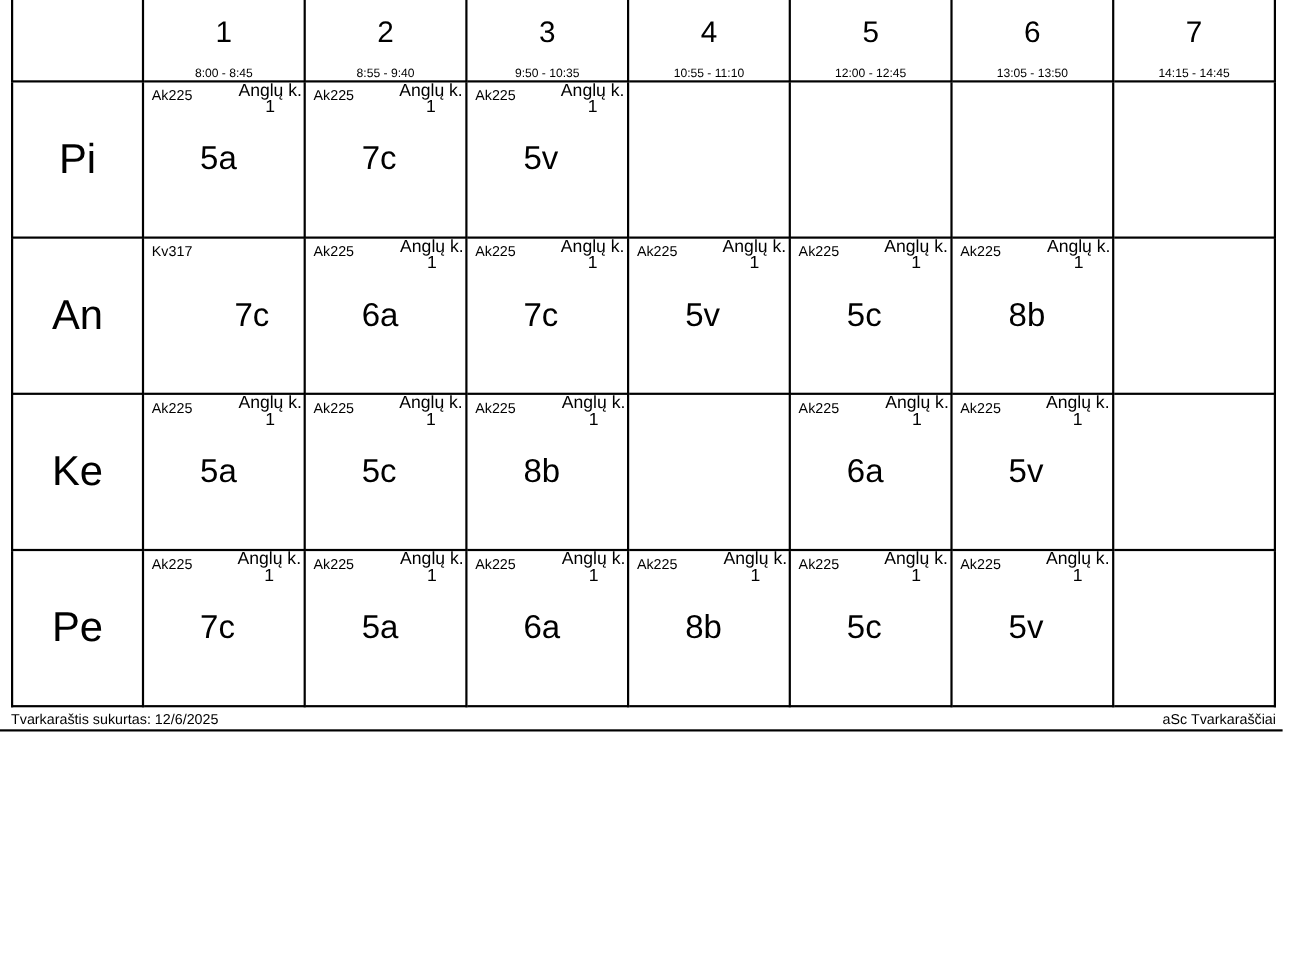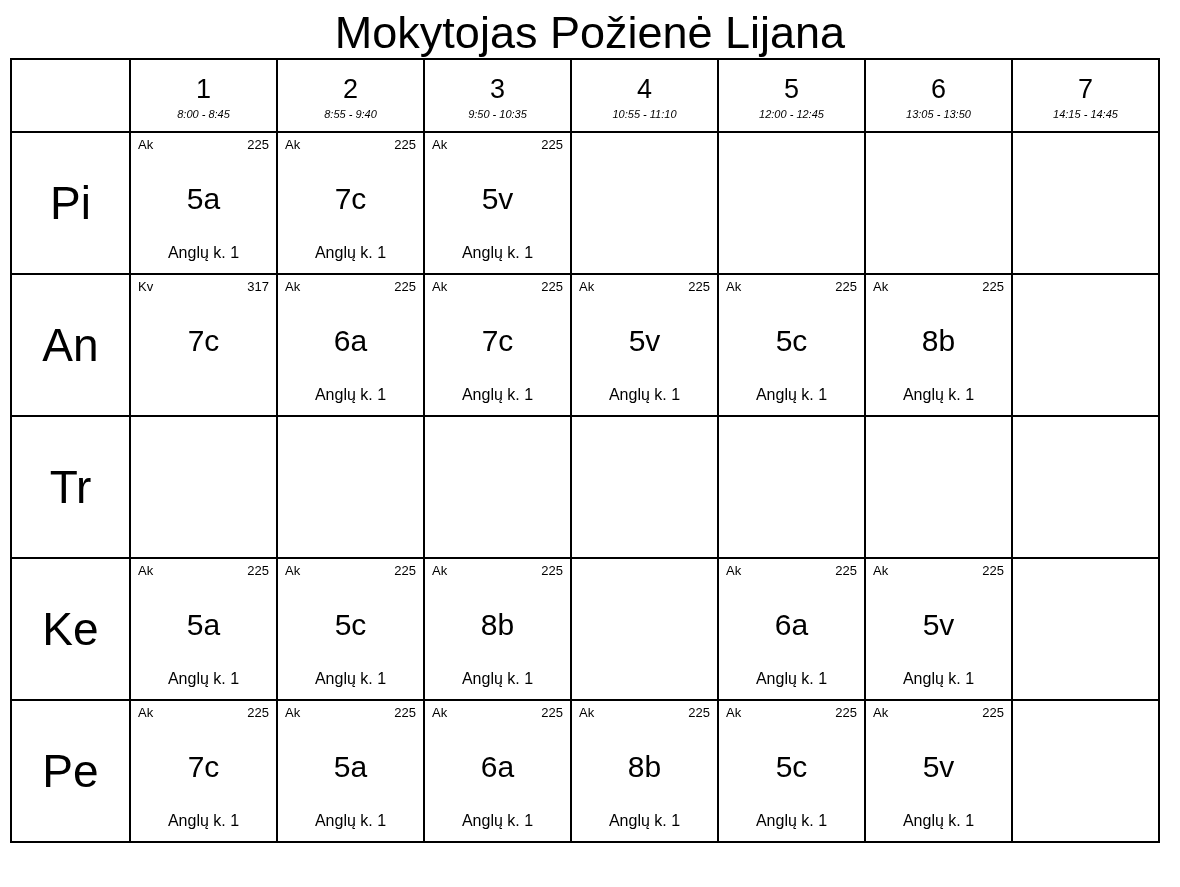--- a/index.html
+++ b/index.html
@@ -40,32 +40,32 @@
   table.tt th, table.tt td {
     border: 2px solid #000;
     padding: 0;
     background: #ffffff;
   }
 
   tr.prow { height: 73px; }
   th.corner { width: 117px; }
   th.pcell { vertical-align: top; text-align: center; font-weight: 400; }
   .pnum  { font-size: 27px; line-height: 30px; margin-top: 14px; }
-  .ptime { font-size: 11px; line-height: 12px; margin-top: 4px; font-style: italic; }
+  .ptime { font-size: 11px; line-height: 12px; margin-top: 17px; }
 
   tr.day { height: 140px; }
   th.daylabel {
-    font-size: 46px;
+    font-size: 38px;
     font-weight: 400;
     text-align: center;
     vertical-align: middle;
   }
   td.cell { height: 140px; vertical-align: top; }
 
-  .lesson { height: 100%; display: flex; flex-direction: column; box-sizing: border-box; }
+  .lesson { height: 100%; display: flex; box-sizing: border-box; }
   .ltop {
     display: flex;
     justify-content: space-between;
     font-size: 13px;
     line-height: 15px;
     padding: 4px 7px 0 7px;
   }
   .lclass {
     flex: 1 1 auto;
     display: flex;
@@ -92,21 +92,20 @@
     line-height: 15px;
     padding: 2px 6px 2px 10px;
     margin-top: 1px;
   }
 </style>
 </head>
 <body>
 
 <div class="page">
 
-  <h1 class="title">Mokytojas Požienė Lijana</h1>
 
 
   <table class="tt">
     <colgroup id="tt-cols">
         <col style="width: 117px;">
         <col style="width: 147px;">
         <col style="width: 147px;">
         <col style="width: 147px;">
         <col style="width: 147px;">
         <col style="width: 147px;">
@@ -242,30 +241,20 @@
                 <span class="lcode">Ak</span>
                 <span class="lroom">225</span>
               </div>
               <div class="lclass">8b</div>
               <div class="lsubject">Anglų k. 1</div>
             </div>
           </td>
           <td class="cell"></td>
         </tr>
         <tr class="day">
-          <th class="daylabel">Tr</th>
-          <td class="cell"></td>
-          <td class="cell"></td>
-          <td class="cell"></td>
-          <td class="cell"></td>
-          <td class="cell"></td>
-          <td class="cell"></td>
-          <td class="cell"></td>
-        </tr>
-        <tr class="day">
           <th class="daylabel">Ke</th>
           <td class="cell">
             <div class="lesson">
               <div class="ltop">
                 <span class="lcode">Ak</span>
                 <span class="lroom">225</span>
               </div>
               <div class="lclass">5a</div>
               <div class="lsubject">Anglų k. 1</div>
             </div>
@@ -373,14 +362,18 @@
               </div>
               <div class="lclass">5v</div>
               <div class="lsubject">Anglų k. 1</div>
             </div>
           </td>
           <td class="cell"></td>
         </tr>
       </tbody>
   </table>
 
+  <div class="footer">
+    <span>Tvarkaraštis sukurtas: 12/6/2025</span>
+    <span>aSc Tvarkaraščiai</span>
+  </div>
 
 </div>
 
 </body></html>

